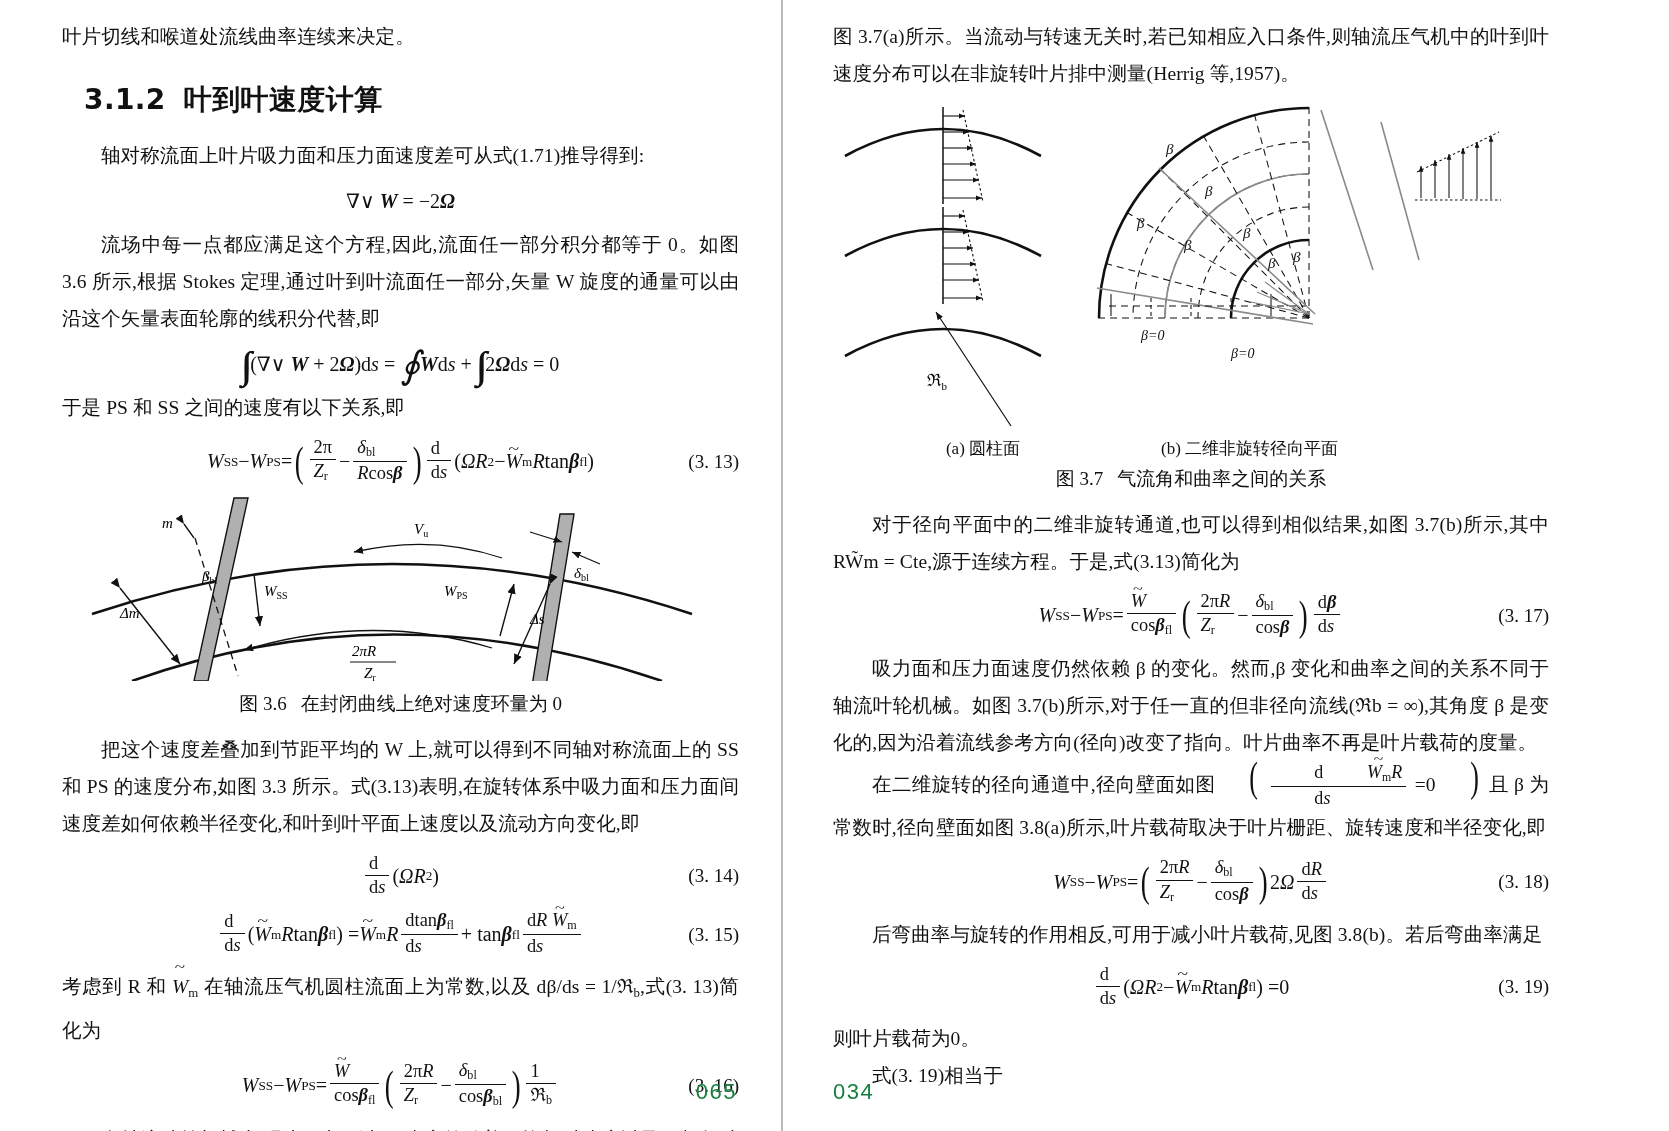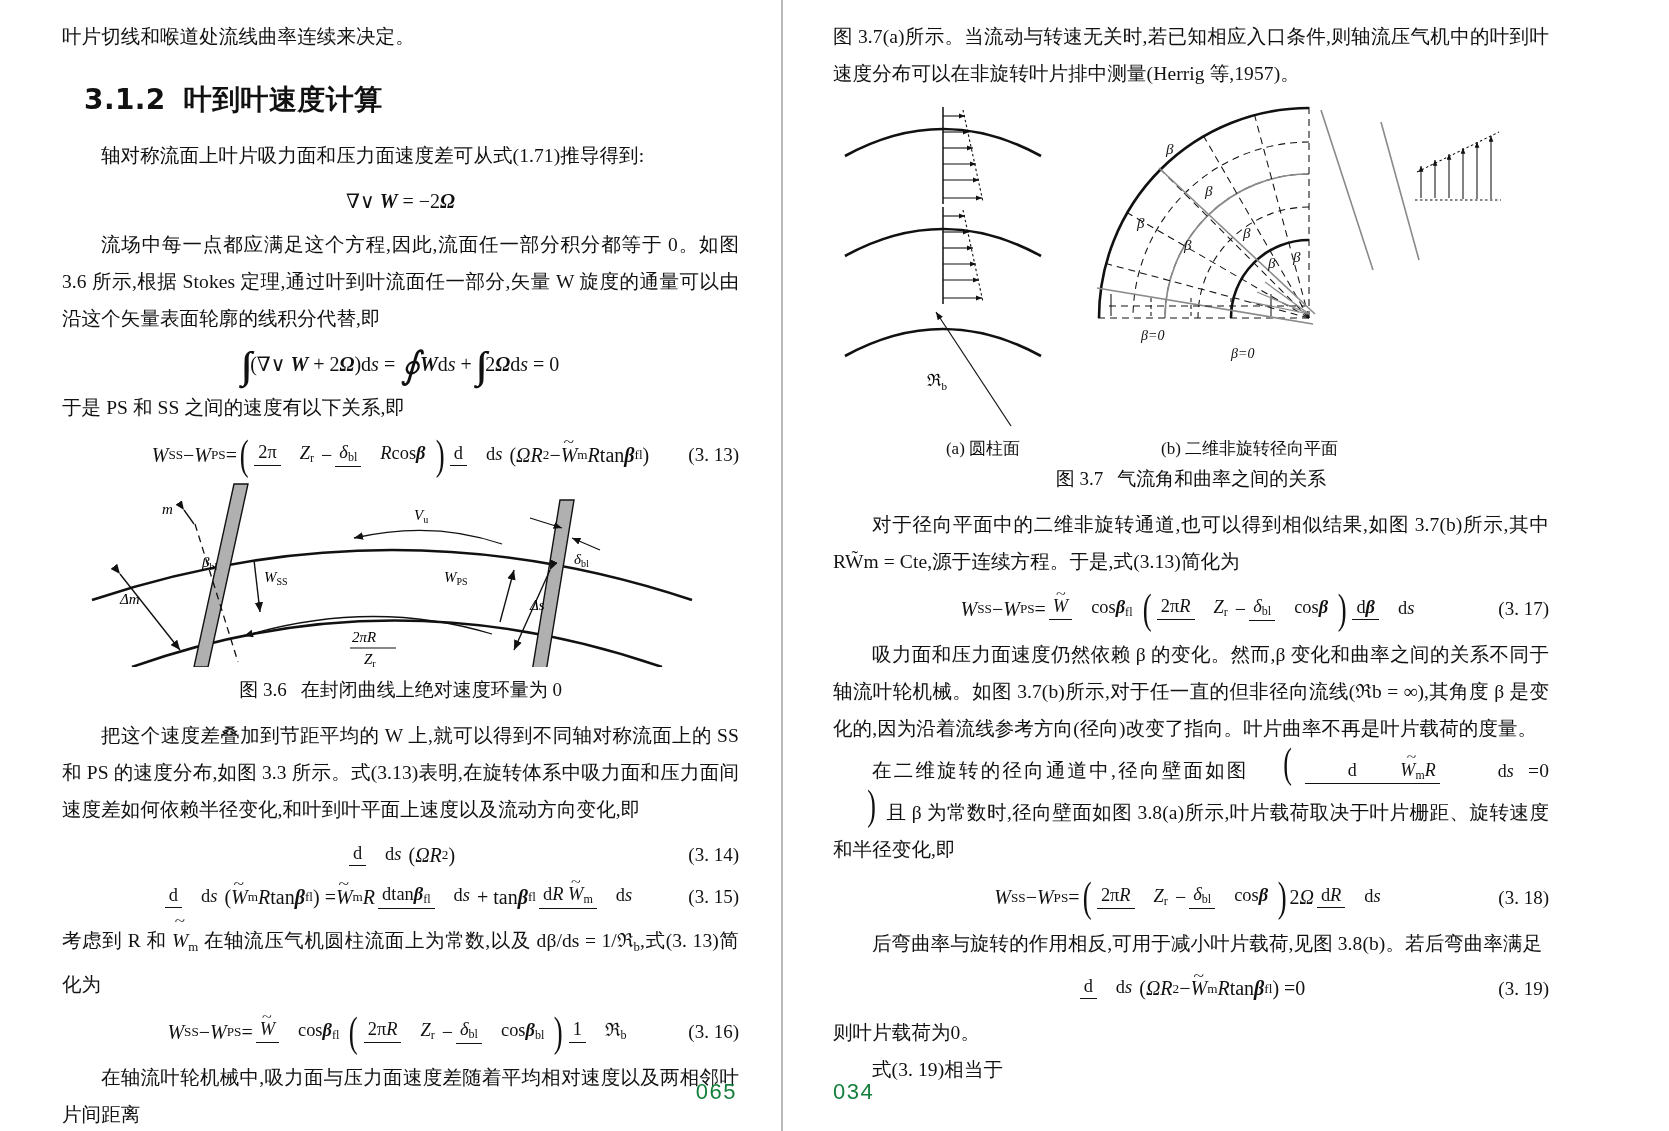--- a/index.html
+++ b/index.html
@@ -69,28 +69,27 @@
   .eq { font-size: 20px; white-space: nowrap; display: inline-flex; align-items: center; }
   .it { font-style: italic; }
   .bfit { font-weight: bold; font-style: italic; }
   sub, .sb {
     font-size: 0.66em; vertical-align: -0.28em;
     font-style: normal;
   }
   sup, .sp { font-size: 0.66em; vertical-align: 0.52em; font-style: normal; }
   .frac {
     display: inline-flex;
-    flex-direction: row;
+    flex-direction: column;
     vertical-align: middle;
     text-align: left;
     margin: 0 3px;
     font-size: 0.92em;
     position: relative;
     top: -0.05em;
-    gap: 15px;
   }
   .frac > .num { padding: 0 4px 1px 4px; border-bottom: 1.2px solid #111; line-height: 1.15; }
   .frac > .den { padding: 1px 4px 0 4px; line-height: 1.15; }
   .big-paren {
     font-size: 2.15em;
     font-family: "Liberation Serif", serif;
     line-height: 0.8;
     transform: scaleX(0.62);
     display: inline-block;
     font-weight: 300;

